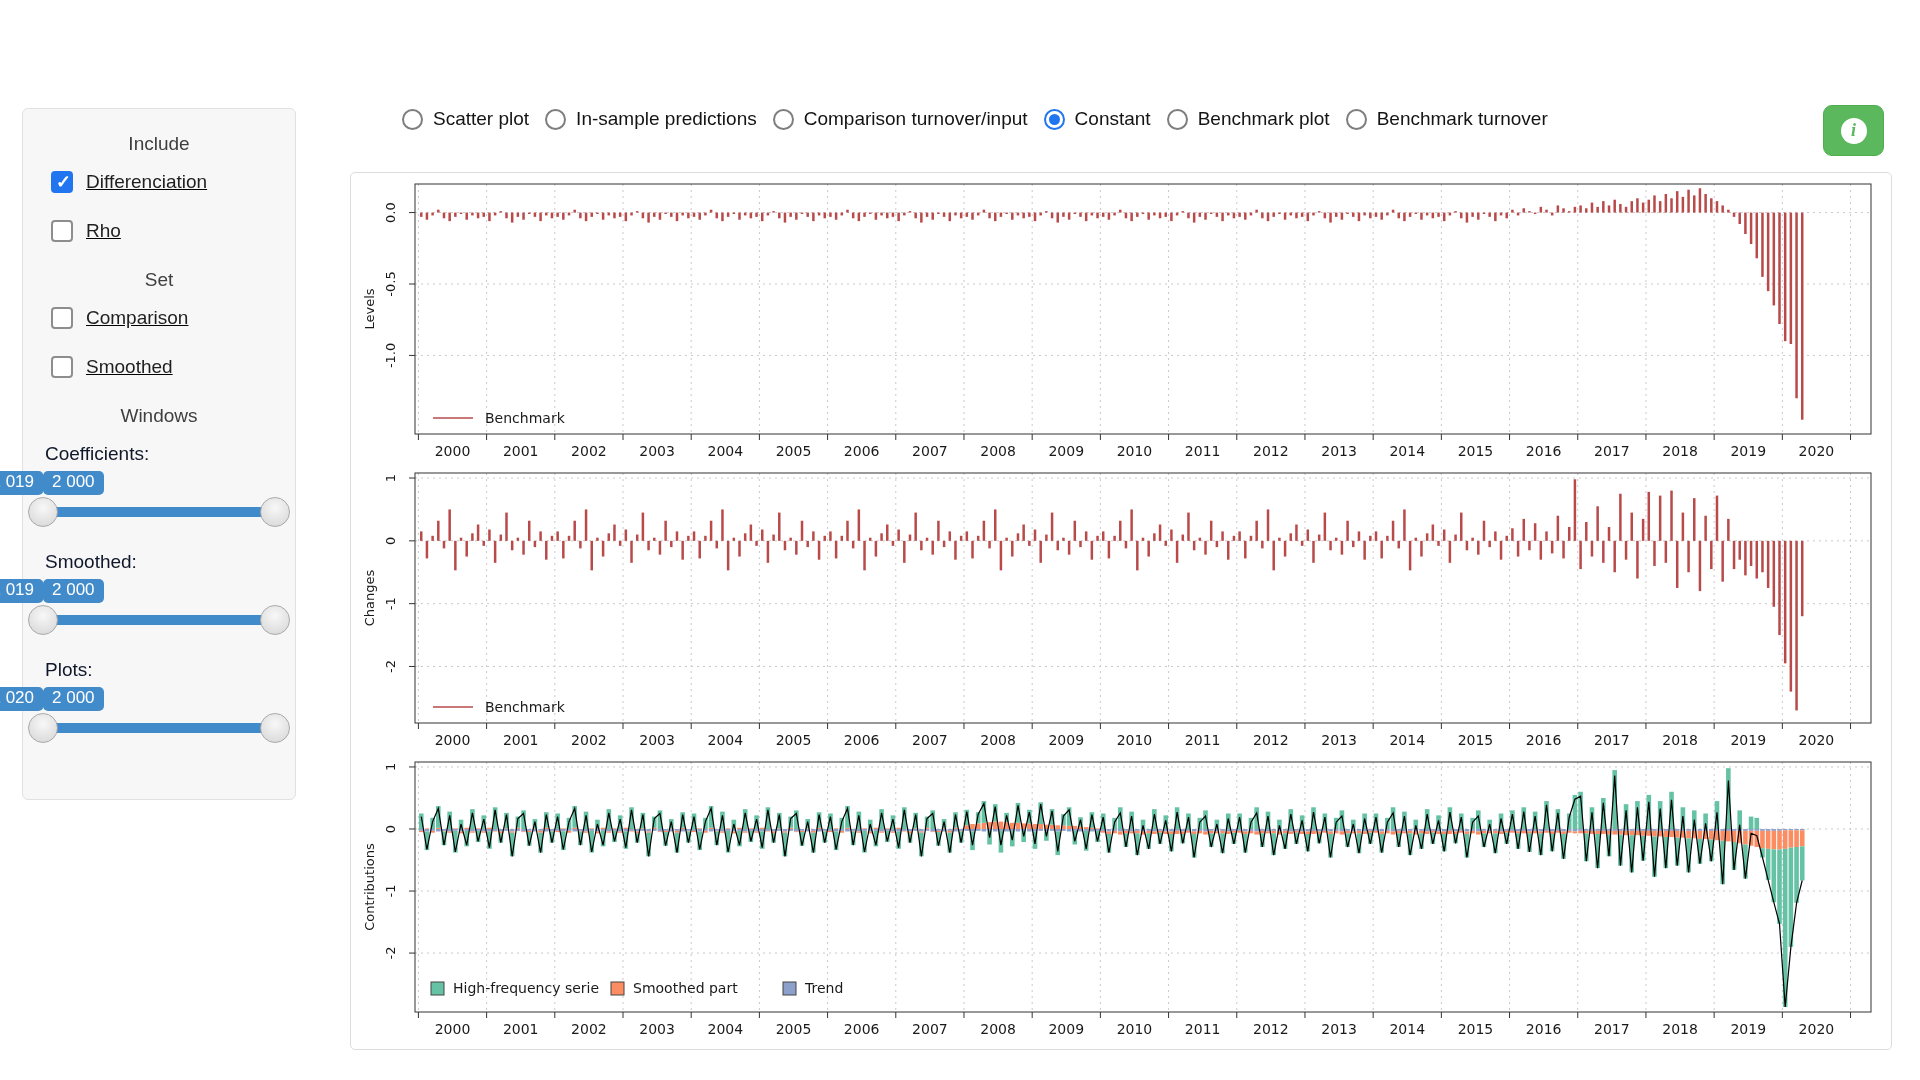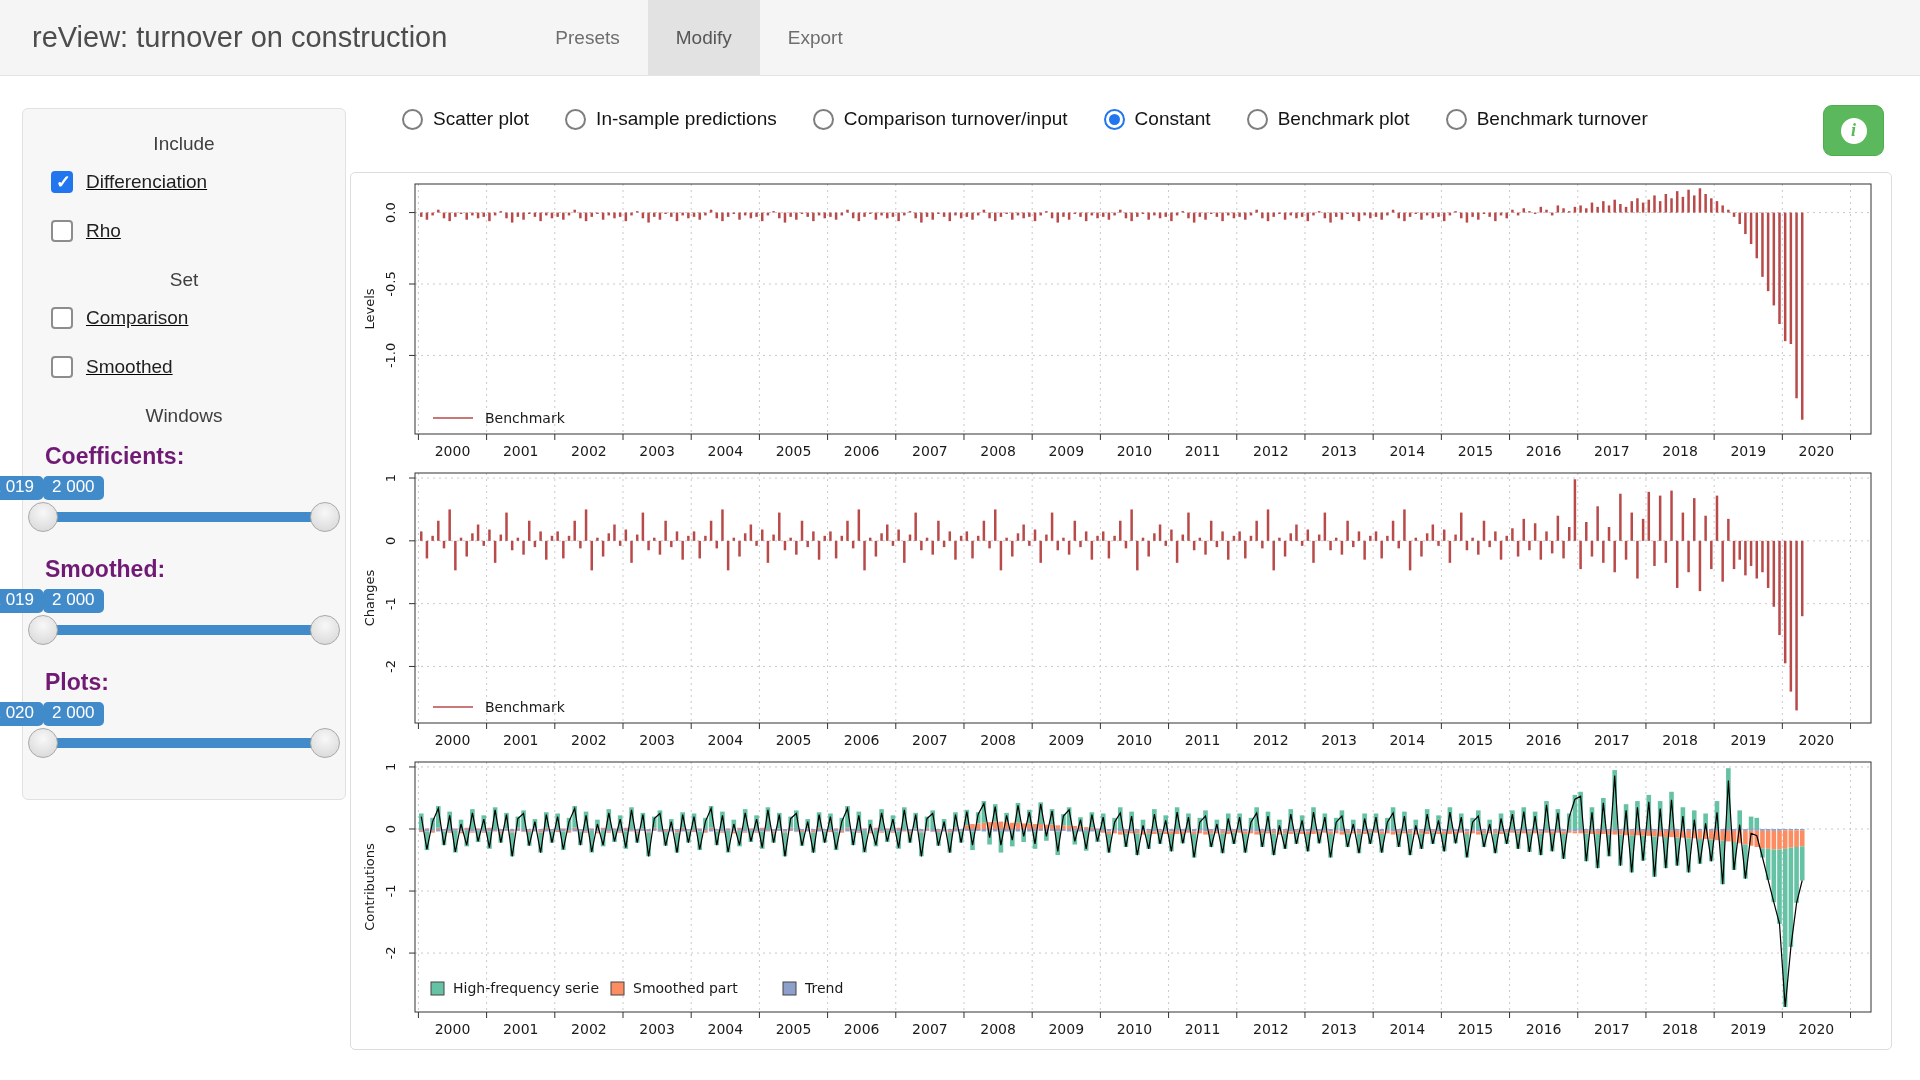--- a/index.html
+++ b/index.html
@@ -7,71 +7,57 @@
   #stage { position:relative; width:1920px; height:1080px; }
 
   
   .header { position:absolute; left:0; top:0; width:1920px; height:76px; background:#f5f5f5; border-bottom:1px solid #e4e4e4; display:flex; align-items:stretch; }
   .app-title { font-size:29px; color:#4d4d4d; align-self:center; margin-left:32px; margin-right:80px; white-space:nowrap; }
   .tabs { display:flex; align-items:stretch; }
   .tab { font-size:19px; color:#6e6e6e; display:flex; align-items:center; padding:0 28px; cursor:pointer; }
   .tab.on { background:#e2e2e2; color:#565656; }
 
   
-  .sidebar { position:absolute; left:22px; top:108px; width:324px; height:692px; background:#f7f7f7; border:1px solid #e1e1e1; border-radius:6px; padding:18px 20px; }
+  .sidebar { position:absolute; left:22px; top:108px; width:274px; height:692px; background:#f7f7f7; border:1px solid #e1e1e1; border-radius:6px; padding:18px 20px; }
   .side-head { text-align:center; font-size:19px; color:#3f3f3f; margin:6px 0 16px 0; }
   .cb-row { display:flex; align-items:center; gap:13px; margin:0 0 27px 8px;text-decoration:underline; }
   .cb-box { width:22px; height:22px; border:2px solid #8d8d8d; border-radius:4px; background:#fff; flex:0 0 auto; position:relative; }
   .cb-box.on { background:#2175ef; border-color:#2175ef; }
   .cb-box.on::after { content:"✓"; position:absolute; left:3px; top:-2px; color:#fff; font-size:18px; font-weight:bold; }
   .cb-label { font-size:19px; color:#1f1f1f; }
-  .slider-label { font-size:23px; font-weight:bold; color:#701a75; margin:2px 0 6px 2px; }
+  .slider-label { font-size:19px; font-weight:normal; color:#0f172a; margin:2px 0 6px 2px; }
   .irs { position:relative; height:64px; margin-bottom:16px; }
   .irs .badge { position:absolute; top:0; background:#428bca; color:#fff; font-size:17px; padding:1px 9px 3px 9px; border-radius:5px; }
   .irs .badge.to { transform:translateX(-100%); }
   .irs .rail-wrap { position:absolute; left:0; right:0; top:36px; height:10px; }
   .irs .rail { position:absolute; left:0; right:0; top:0; height:10px; background:#e9e9e9; border:1px solid #dcdcdc; border-radius:6px; }
   .irs .bar { position:absolute; top:0; height:10px; background:#428bca; border-radius:6px; }
   .irs .handle { position:absolute; top:-10px; width:30px; height:30px; border-radius:50%; background:radial-gradient(circle at 50% 35%, #f8f8f8, #d4d4d4); border:1px solid #a9a9a9; transform:translateX(-50%); cursor:pointer; }
 
   
-  .radio-row { position:absolute; left:402px; top:108px; display:flex; gap:36px; align-items:center; }
+  .radio-row { position:absolute; left:402px; top:108px; display:flex; gap:16px; align-items:center; }
   .radio-item { display:flex; align-items:center; gap:10px; cursor:pointer; }
   .rdot { width:21px; height:21px; border-radius:50%; border:2px solid #7e7e7e; background:#fff; position:relative; flex:0 0 auto; }
   .rdot.on { border-color:#2175ef; }
   .rdot.on::after { content:""; position:absolute; left:3px; top:3px; width:11px; height:11px; border-radius:50%; background:#2175ef; }
   .radio-label { font-size:19px; color:#141414; white-space:nowrap; }
 
   
   .info-btn { position:absolute; left:1823px; top:105px; width:61px; height:51px; background:#5cb85c; border:1px solid #4cae4c; border-radius:9px; display:flex; align-items:center; justify-content:center; cursor:pointer; }
   .info-circle { width:26px; height:26px; background:#fff; border-radius:50%; display:flex; align-items:center; justify-content:center; }
   .info-i { color:#5cb85c; font-family:"Liberation Serif",serif; font-weight:bold; font-size:18px; font-style:italic; }
 
   
   .chart-card { position:absolute; left:350px; top:172px; width:1542px; height:878px; background:#fff; border:1px solid #ddd; border-radius:5px; padding:5px 8px; }
   .chart-card svg { display:block; }
 </style>
 </head>
 <body>
 <div id="stage">
 
-  <div class="header">
-    <div class="app-title">reView: turnover on construction</div>
-    <div class="tabs">
-      <div class="tab">
-          <span>Presets</span>
-        </div>
-      <div class="tab on">
-          <span>Modify</span>
-        </div>
-      <div class="tab">
-          <span>Export</span>
-        </div>
-    </div>
-  </div>
 
   <div class="sidebar">
     <div class="side-head">Include</div>
 
     <div class="cb-row">
       <span class="cb-box on"></span>
       <span class="cb-label">Differenciation</span>
     </div>
     <div class="cb-row">
       <span class="cb-box"></span>

